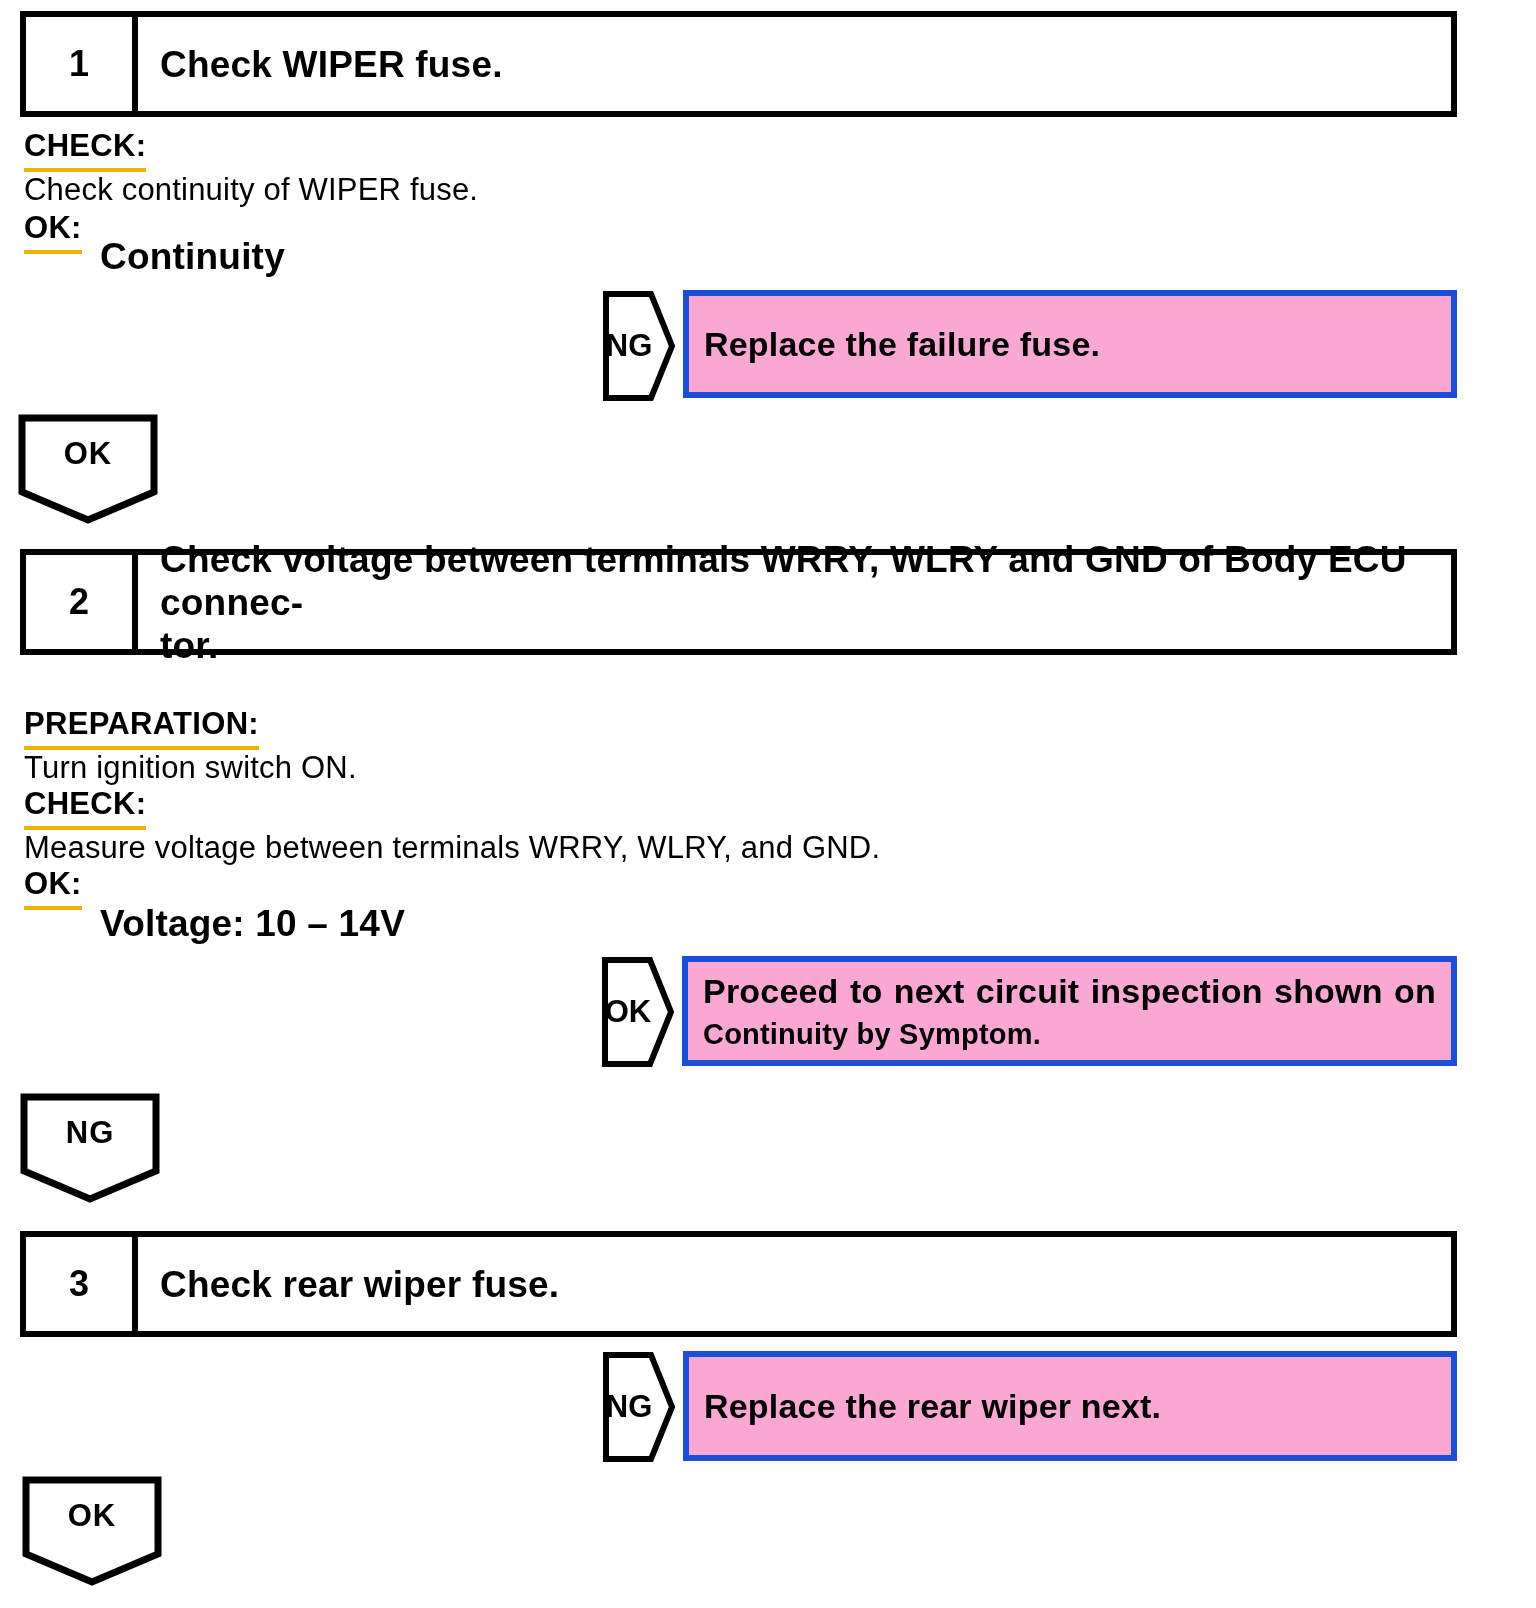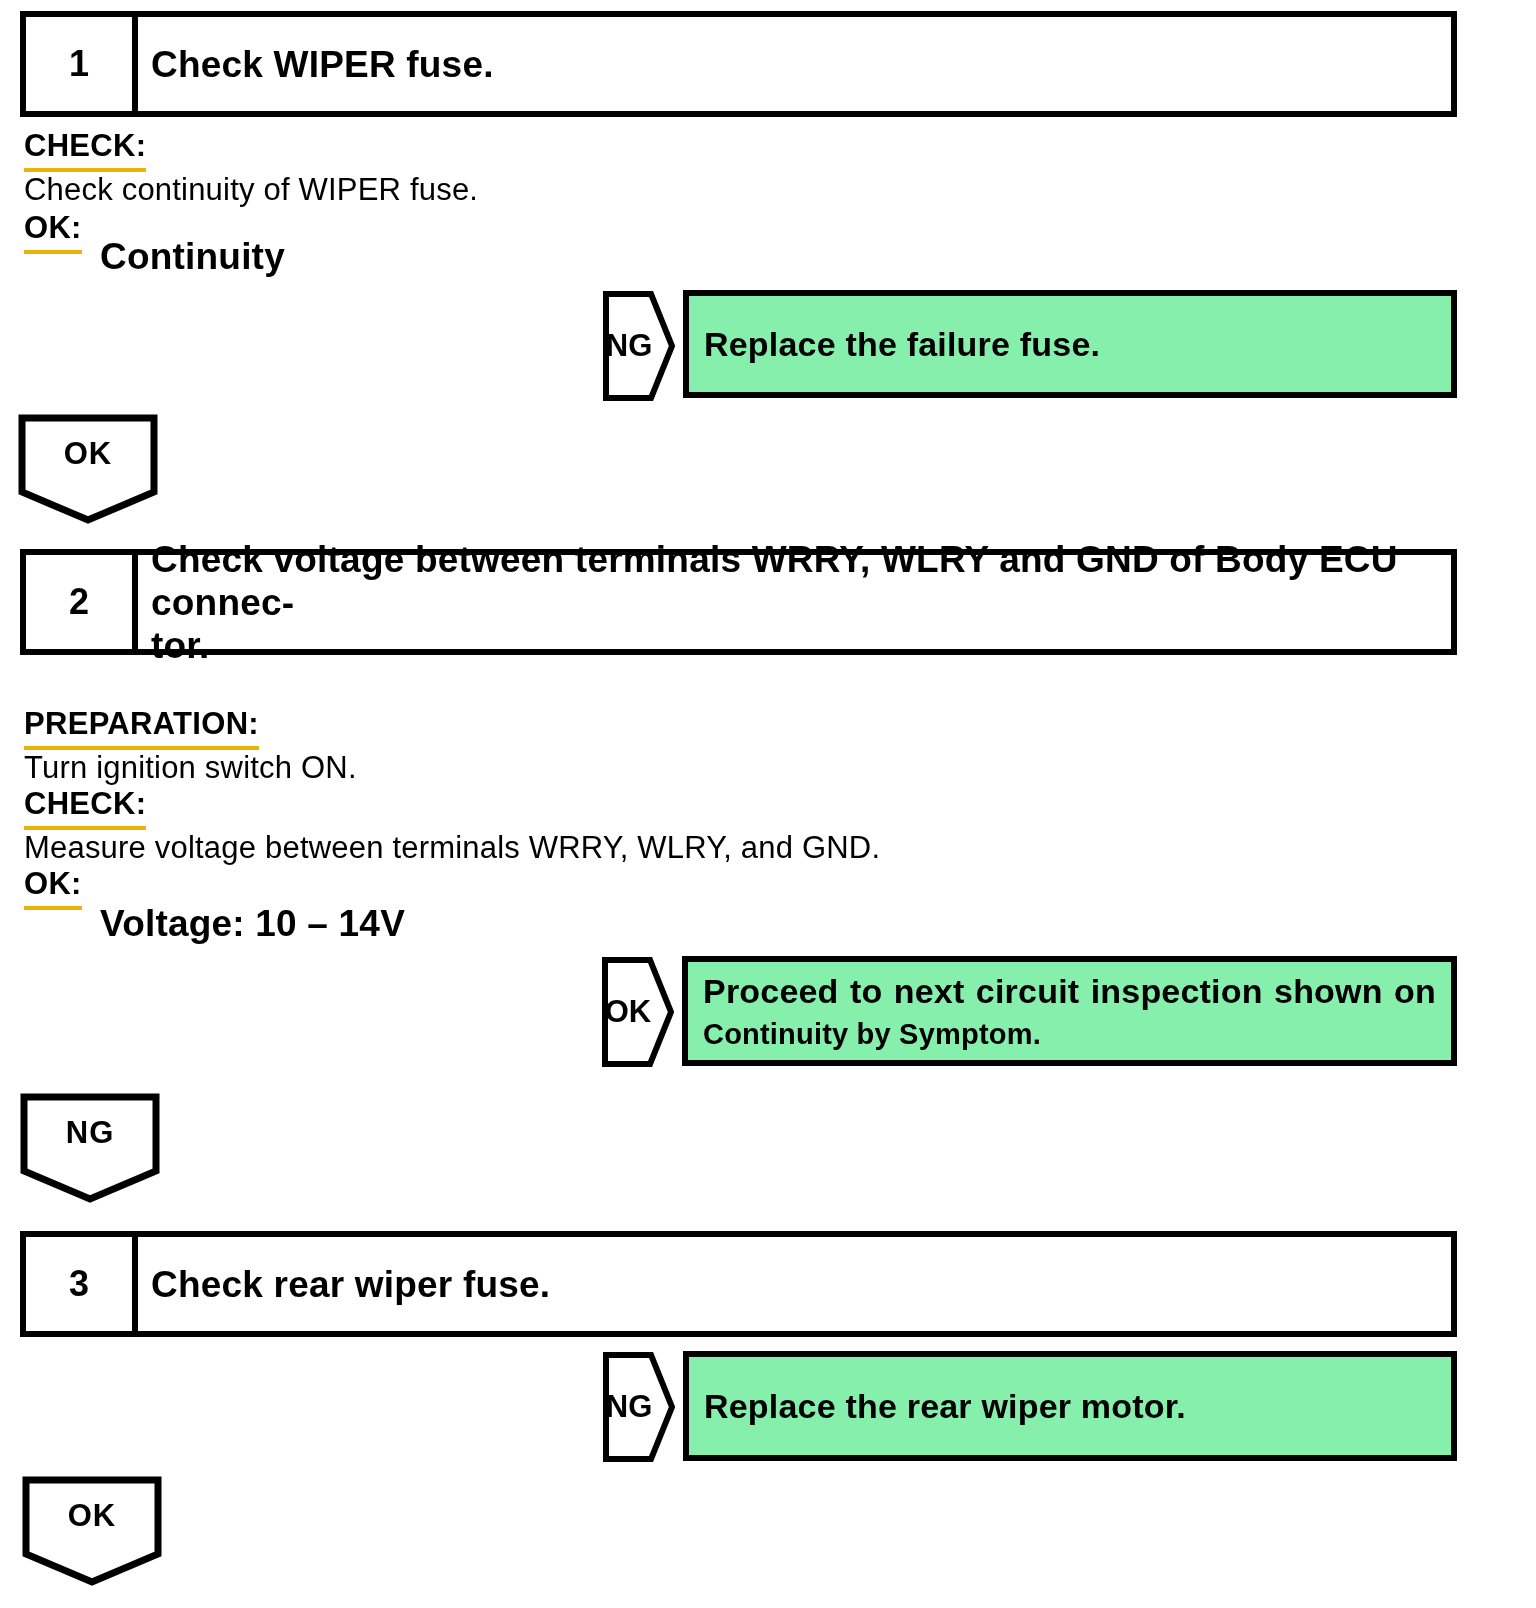--- a/index.html
+++ b/index.html
@@ -36,21 +36,21 @@
     align-items: center;
     justify-content: center;
     font-size: 36px;
     font-weight: 700;
   }
   .step-title {
     flex: 1;
     display: flex;
     flex-direction: column;
     justify-content: center;
-    padding-left: 13px;
+    padding-left: 22px;
     font-size: 37px;
     font-weight: 700;
     line-height: 43px;
     letter-spacing: 0.2px;
   }
   
   .heading-u {
     position: absolute;
     left: 24px;
     font-size: 31px;
@@ -86,23 +86,23 @@
     width: 52px; height: 110px;
     display: flex;
     align-items: center;
     justify-content: center;
     font-size: 31px;
     font-weight: 700;
   }
   
   .result-box {
     position: absolute;
-    border: 6px solid #000000;
+    border: 6px solid #1d4ed8;
     box-sizing: border-box;
-    background: #86efac;
+    background: #f9a8d4;
     display: flex;
     flex-direction: column;
     justify-content: center;
     padding: 0 15px;
   }
   .result-text {
     font-size: 34px;
     font-weight: 700;
     letter-spacing: 0.2px;
   }
@@ -216,21 +216,21 @@
     </div>
   </div>
 
   <div class="result-arrow" style="left:603px; top:1352px;">
     <svg width="72" height="110" viewBox="0 0 72 110">
       <polygon points="3,3 48,3 69,55 48,107 3,107" fill="#ffffff" stroke="#000000" stroke-width="6"></polygon>
     </svg>
     <div class="arrow-label">NG</div>
   </div>
   <div class="result-box" style="left:683px; top:1351px; width:774px; height:110px;">
-    <div class="result-text">Replace the rear wiper motor.</div>
+    <div class="result-text">Replace the rear wiper next.</div>
   </div>
 
   <div class="connector" style="left:22px; top:1476px;">
     <svg width="140" height="110" viewBox="0 0 140 110">
       <polygon points="4,4 136,4 136,78 70,106 4,78" fill="#ffffff" stroke="#000000" stroke-width="7"></polygon>
     </svg>
     <div class="connector-label">OK</div>
   </div>
 
 </div>

